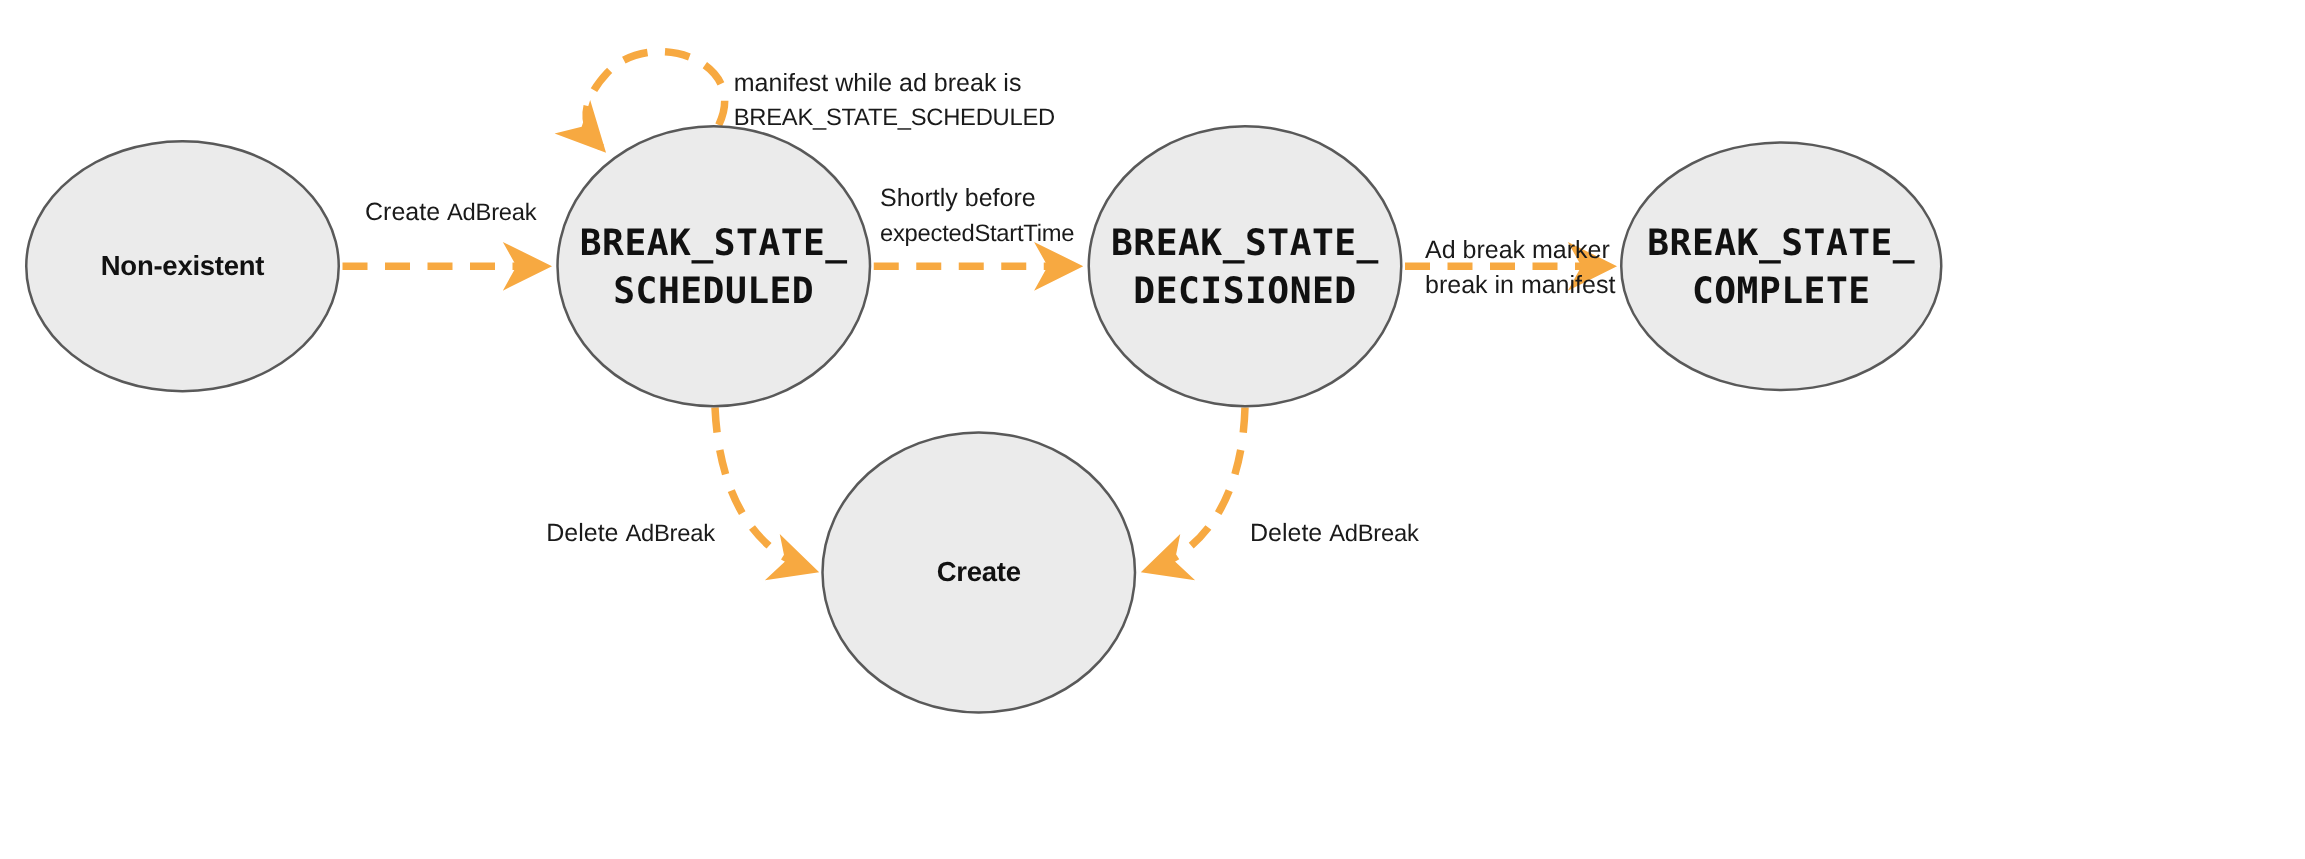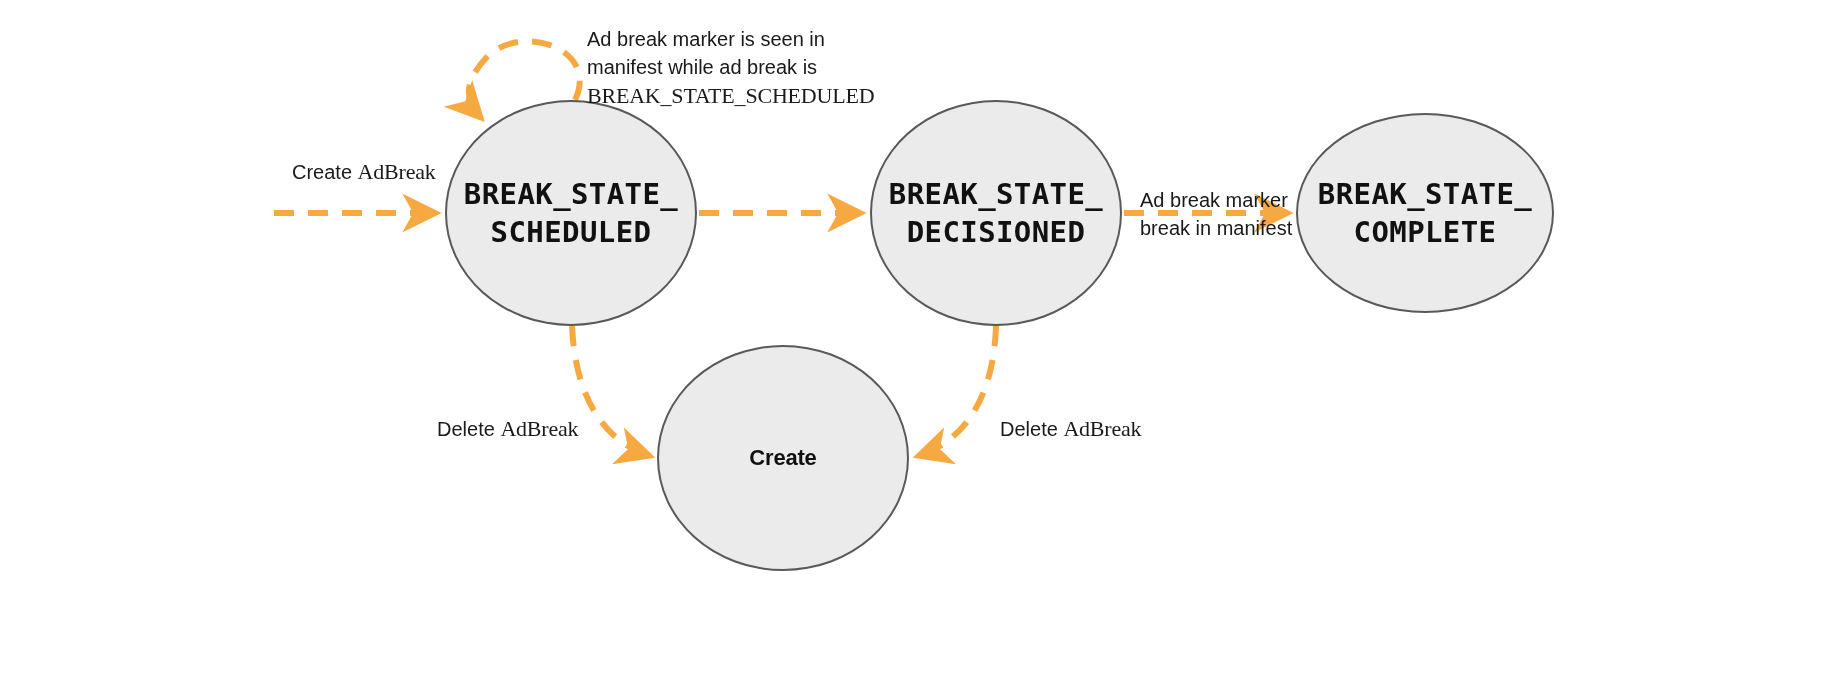--- a/index.html
+++ b/index.html
@@ -54,22 +54,22 @@
   }
   .edge-label {
     position: absolute;
     color: #1a1a1a;
     font-family: "Liberation Sans", sans-serif;
     font-size: 20px;
     line-height: 1.38;
     white-space: pre;
   }
   .edge-label .mono {
-    font-family: Liberation Serif, serif;
-    font-size: 22px;
+    font-family: Liberation Sans, sans-serif;
+    font-size: 19px;
     letter-spacing: -0.2px;
   }
   .edge-label.left { text-align: left; }
 </style>
 </head>
 <body>
 
 <div id="diagram-canvas">
 
   <svg id="edge-layer" viewBox="0 0 1844 687" width="1844" height="687" xmlns="http://www.w3.org/2000/svg">
@@ -85,20 +85,23 @@
 
     <path d="M 699 213 L 861 213" fill="none" stroke="#f7a941" stroke-width="6" stroke-dasharray="20 14" stroke-linecap="butt" marker-end="url(#arrow)"></path>
 
     <path d="M 1124 213 L 1288 213" fill="none" stroke="#f7a941" stroke-width="6" stroke-dasharray="20 14" stroke-linecap="butt" marker-end="url(#arrow)"></path>
 
     <path d="M 572 326 C 575 392, 600 440, 650 456" fill="none" stroke="#f7a941" stroke-width="6" stroke-dasharray="20 14" stroke-linecap="butt" marker-end="url(#arrow)"></path>
 
     <path d="M 996 326 C 994 392, 968 440, 918 456" fill="none" stroke="#f7a941" stroke-width="6" stroke-dasharray="20 14" stroke-linecap="butt" marker-end="url(#arrow)"></path>
   </svg>
 
+  <div class="node" style="left:20px; top:112px; width:252px; height:202px;">
+    <span class="node-label sans">Non-existent</span>
+  </div>
 
   <div class="node" style="left:445px; top:100px; width:252px; height:226px;">
     <span class="node-label mono">BREAK_STATE_
 SCHEDULED</span>
   </div>
 
   <div class="node" style="left:870px; top:100px; width:252px; height:226px;">
     <span class="node-label mono">BREAK_STATE_
 DECISIONED</span>
   </div>
@@ -107,22 +110,23 @@
     <span class="node-label mono">BREAK_STATE_
 COMPLETE</span>
   </div>
 
   <div class="node" style="left:657px; top:345px; width:252px; height:226px;">
     <span class="node-label sans">Create</span>
   </div>
 
   <div class="edge-label left" style="left:292px; top:157px;text-align:right;"><span>Create </span><span class="mono">AdBreak</span></div>
 
-  <div class="edge-label left" style="left:587px; top:26px;"><span>Ad break marker is seen in</span><br><span>manifest while ad break is</span><br><span class="mono">BREAK_STATE_SCHEDULED</span></div>
+  <div class="edge-label left" style="left:587px; top:26px;"><br><span>manifest while ad break is</span><br><span class="mono">BREAK_STATE_SCHEDULED</span></div>
 
+  <div class="edge-label left" style="left:704px; top:146px;"><span>Shortly before</span><br><span class="mono">expectedStartTime</span></div>
 
   <div class="edge-label left" style="left:1140px; top:146px;margin-top:41px;"><span>Ad break marker</span><br><span>break in manifest</span></div>
 
   <div class="edge-label left" style="left:437px; top:414px;"><span>Delete </span><span class="mono">AdBreak</span></div>
 
   <div class="edge-label left" style="left:1000px; top:414px;"><span>Delete </span><span class="mono">AdBreak</span></div>
 
 </div>
 
 </body></html>

